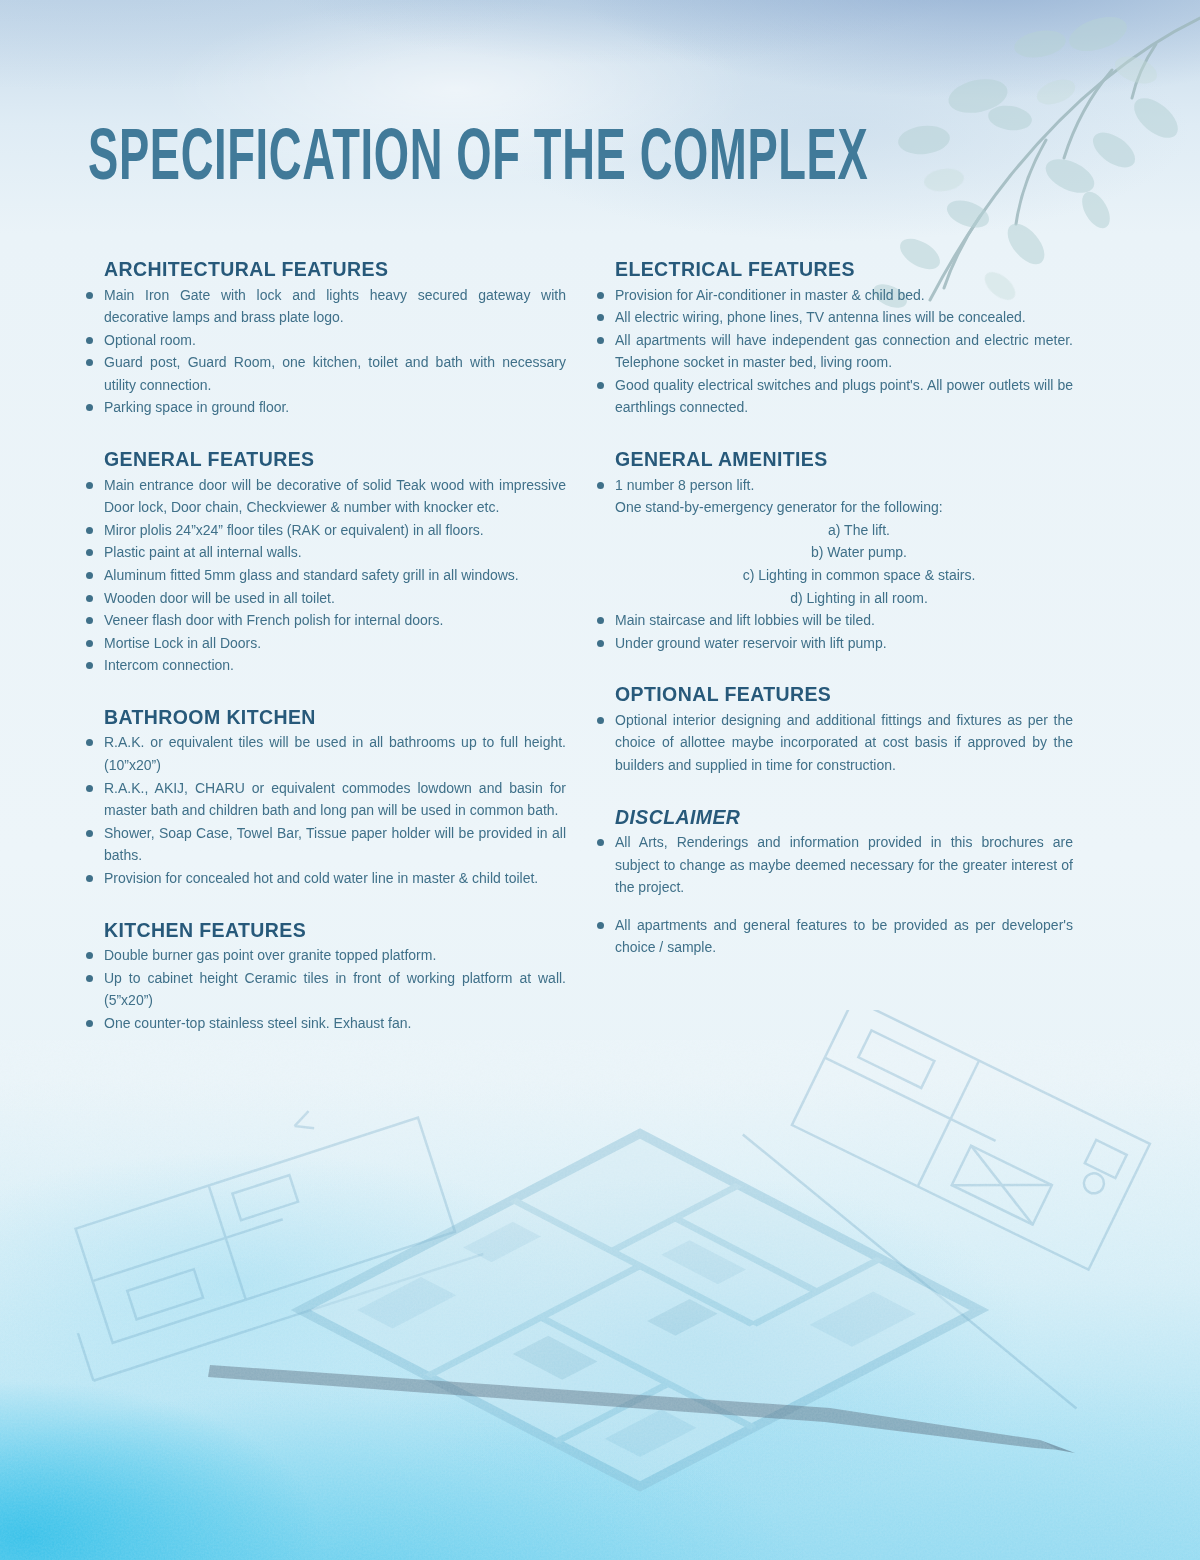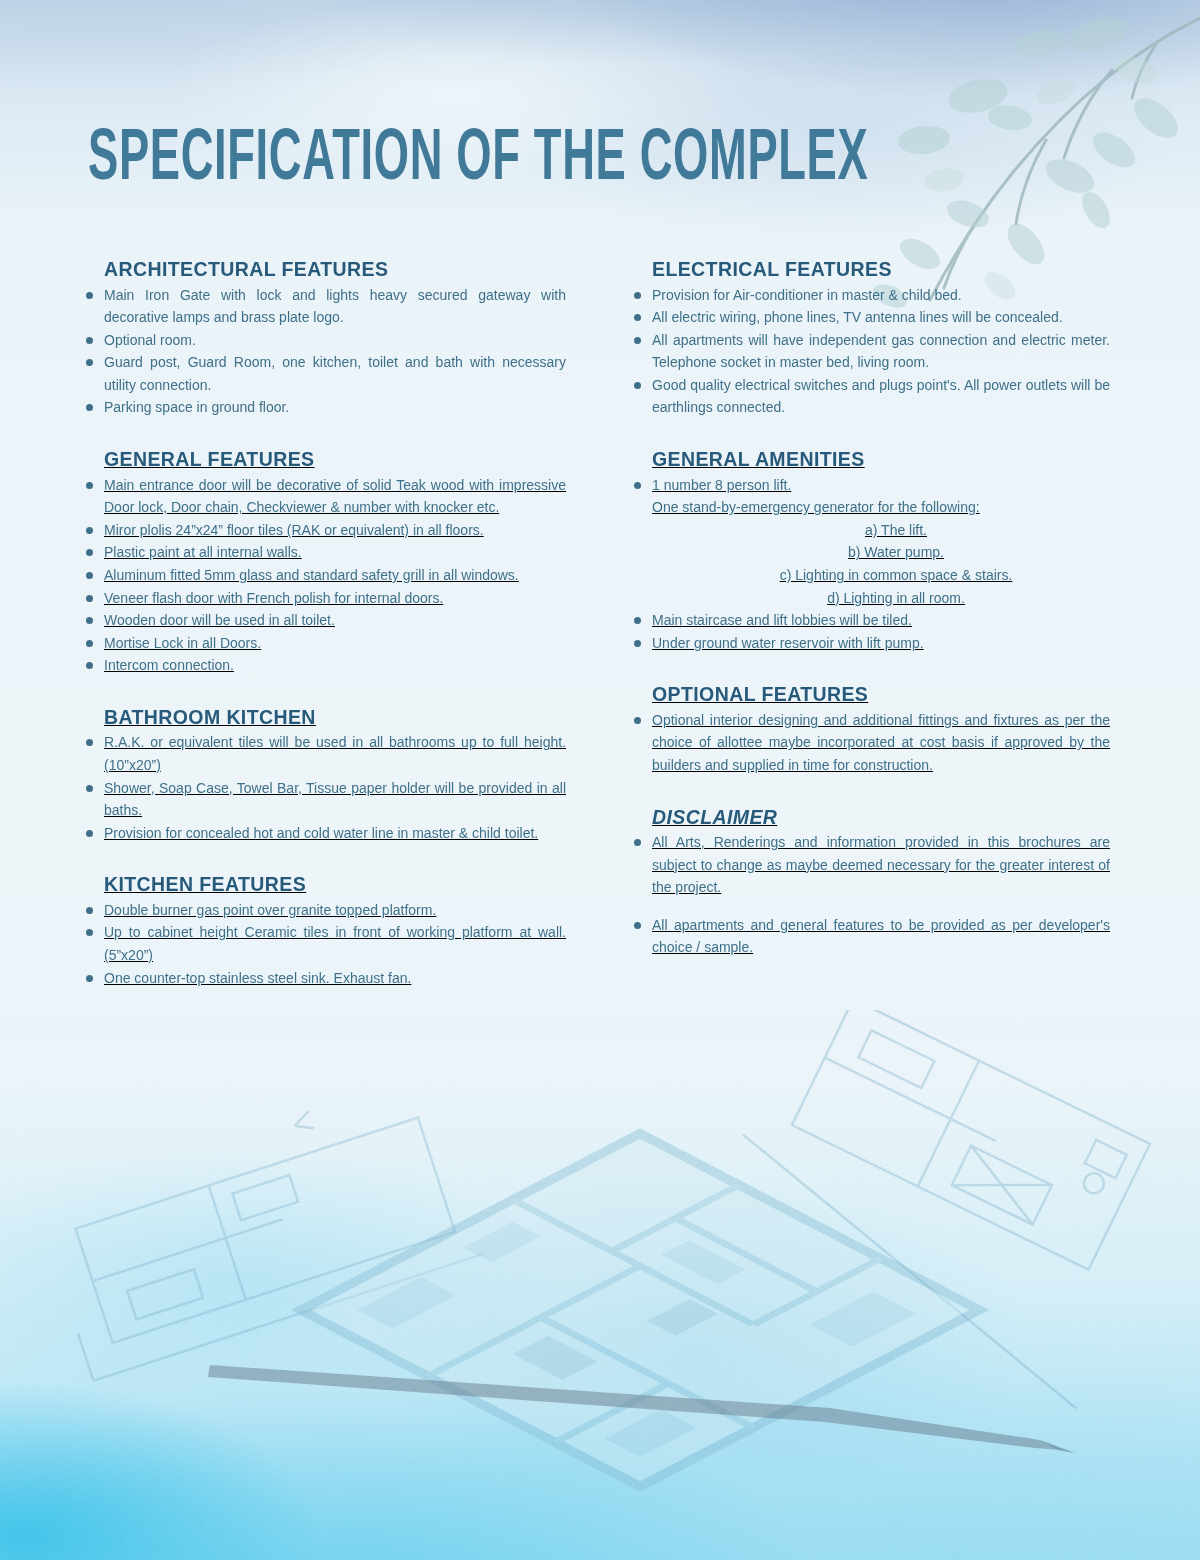--- a/index.html
+++ b/index.html
@@ -36,22 +36,22 @@
   .title{
     position:absolute;left:88px;top:118px;margin:0;
     font-size:72px;font-weight:700;line-height:1;color:#417a99;
     letter-spacing:1px;white-space:nowrap;
     transform:scaleX(0.63);transform-origin:left top;
   }
   
   .columns{position:absolute;left:0;top:258px;width:1200px;}
   .column{position:absolute;top:0;}
   .column.left{left:84px;width:482px;}
-  .column.right{left:632px;width:478px;}
-  .section + .section{margin-top:29px;text-decoration:underline;}
+  .column.right{left:595px;width:478px;}
+  .section + .section{margin-top:29px;}
   .heading{
     margin:0 0 3px 0;padding-left:20px;
     font-size:19.5px;font-weight:700;letter-spacing:.4px;color:#27597a;
     line-height:22.5px;
   }
   .heading.italic{font-style:italic;}
   .item{
     position:relative;padding-left:20px;
     font-size:14px;line-height:22.6px;color:#3f7089;
     text-align:justify;
@@ -205,42 +205,46 @@
             <div class="item bullet">
     <span class="dot"></span>
     <span class="txt">Plastic paint at all internal walls.</span>
   </div>
             <div class="item bullet">
     <span class="dot"></span>
     <span class="txt">Aluminum fitted 5mm glass and standard safety grill in all windows.</span>
   </div>
             <div class="item bullet">
     <span class="dot"></span>
+    <span class="txt">Wooden door will be used in all toilet.</span>
+  </div>
+            <div class="item bullet">
+    <span class="dot"></span>
     <span class="txt">Veneer flash door with French polish for internal doors.</span>
   </div>
             <div class="item bullet">
     <span class="dot"></span>
-    <span class="txt">Wooden door will be used in all toilet.</span>
-  </div>
-            <div class="item bullet">
-    <span class="dot"></span>
     <span class="txt">Mortise Lock in all Doors.</span>
   </div>
             <div class="item bullet">
     <span class="dot"></span>
     <span class="txt">Intercom connection.</span>
   </div>
           </div>
   </section>
         <section class="section">
     <h2 class="heading">BATHROOM KITCHEN</h2>
     <div class="items">
             <div class="item bullet">
     <span class="dot"></span>
     <span class="txt">R.A.K. or equivalent tiles will be used in all bathrooms up to full height. (10”x20”)</span>
+  </div>
+            <div class="item bullet">
+    <span class="dot"></span>
+    <span class="txt">R.A.K., AKIJ, CHARU or equivalent commodes lowdown and basin for master bath and children bath and long pan will be used in common bath.</span>
   </div>
             <div class="item bullet">
     <span class="dot"></span>
     <span class="txt">Shower, Soap Case, Towel Bar, Tissue paper holder will be provided in all baths.</span>
   </div>
             <div class="item bullet">
     <span class="dot"></span>
     <span class="txt">Provision for concealed hot and cold water line in master &amp; child toilet.</span>
   </div>
           </div>

